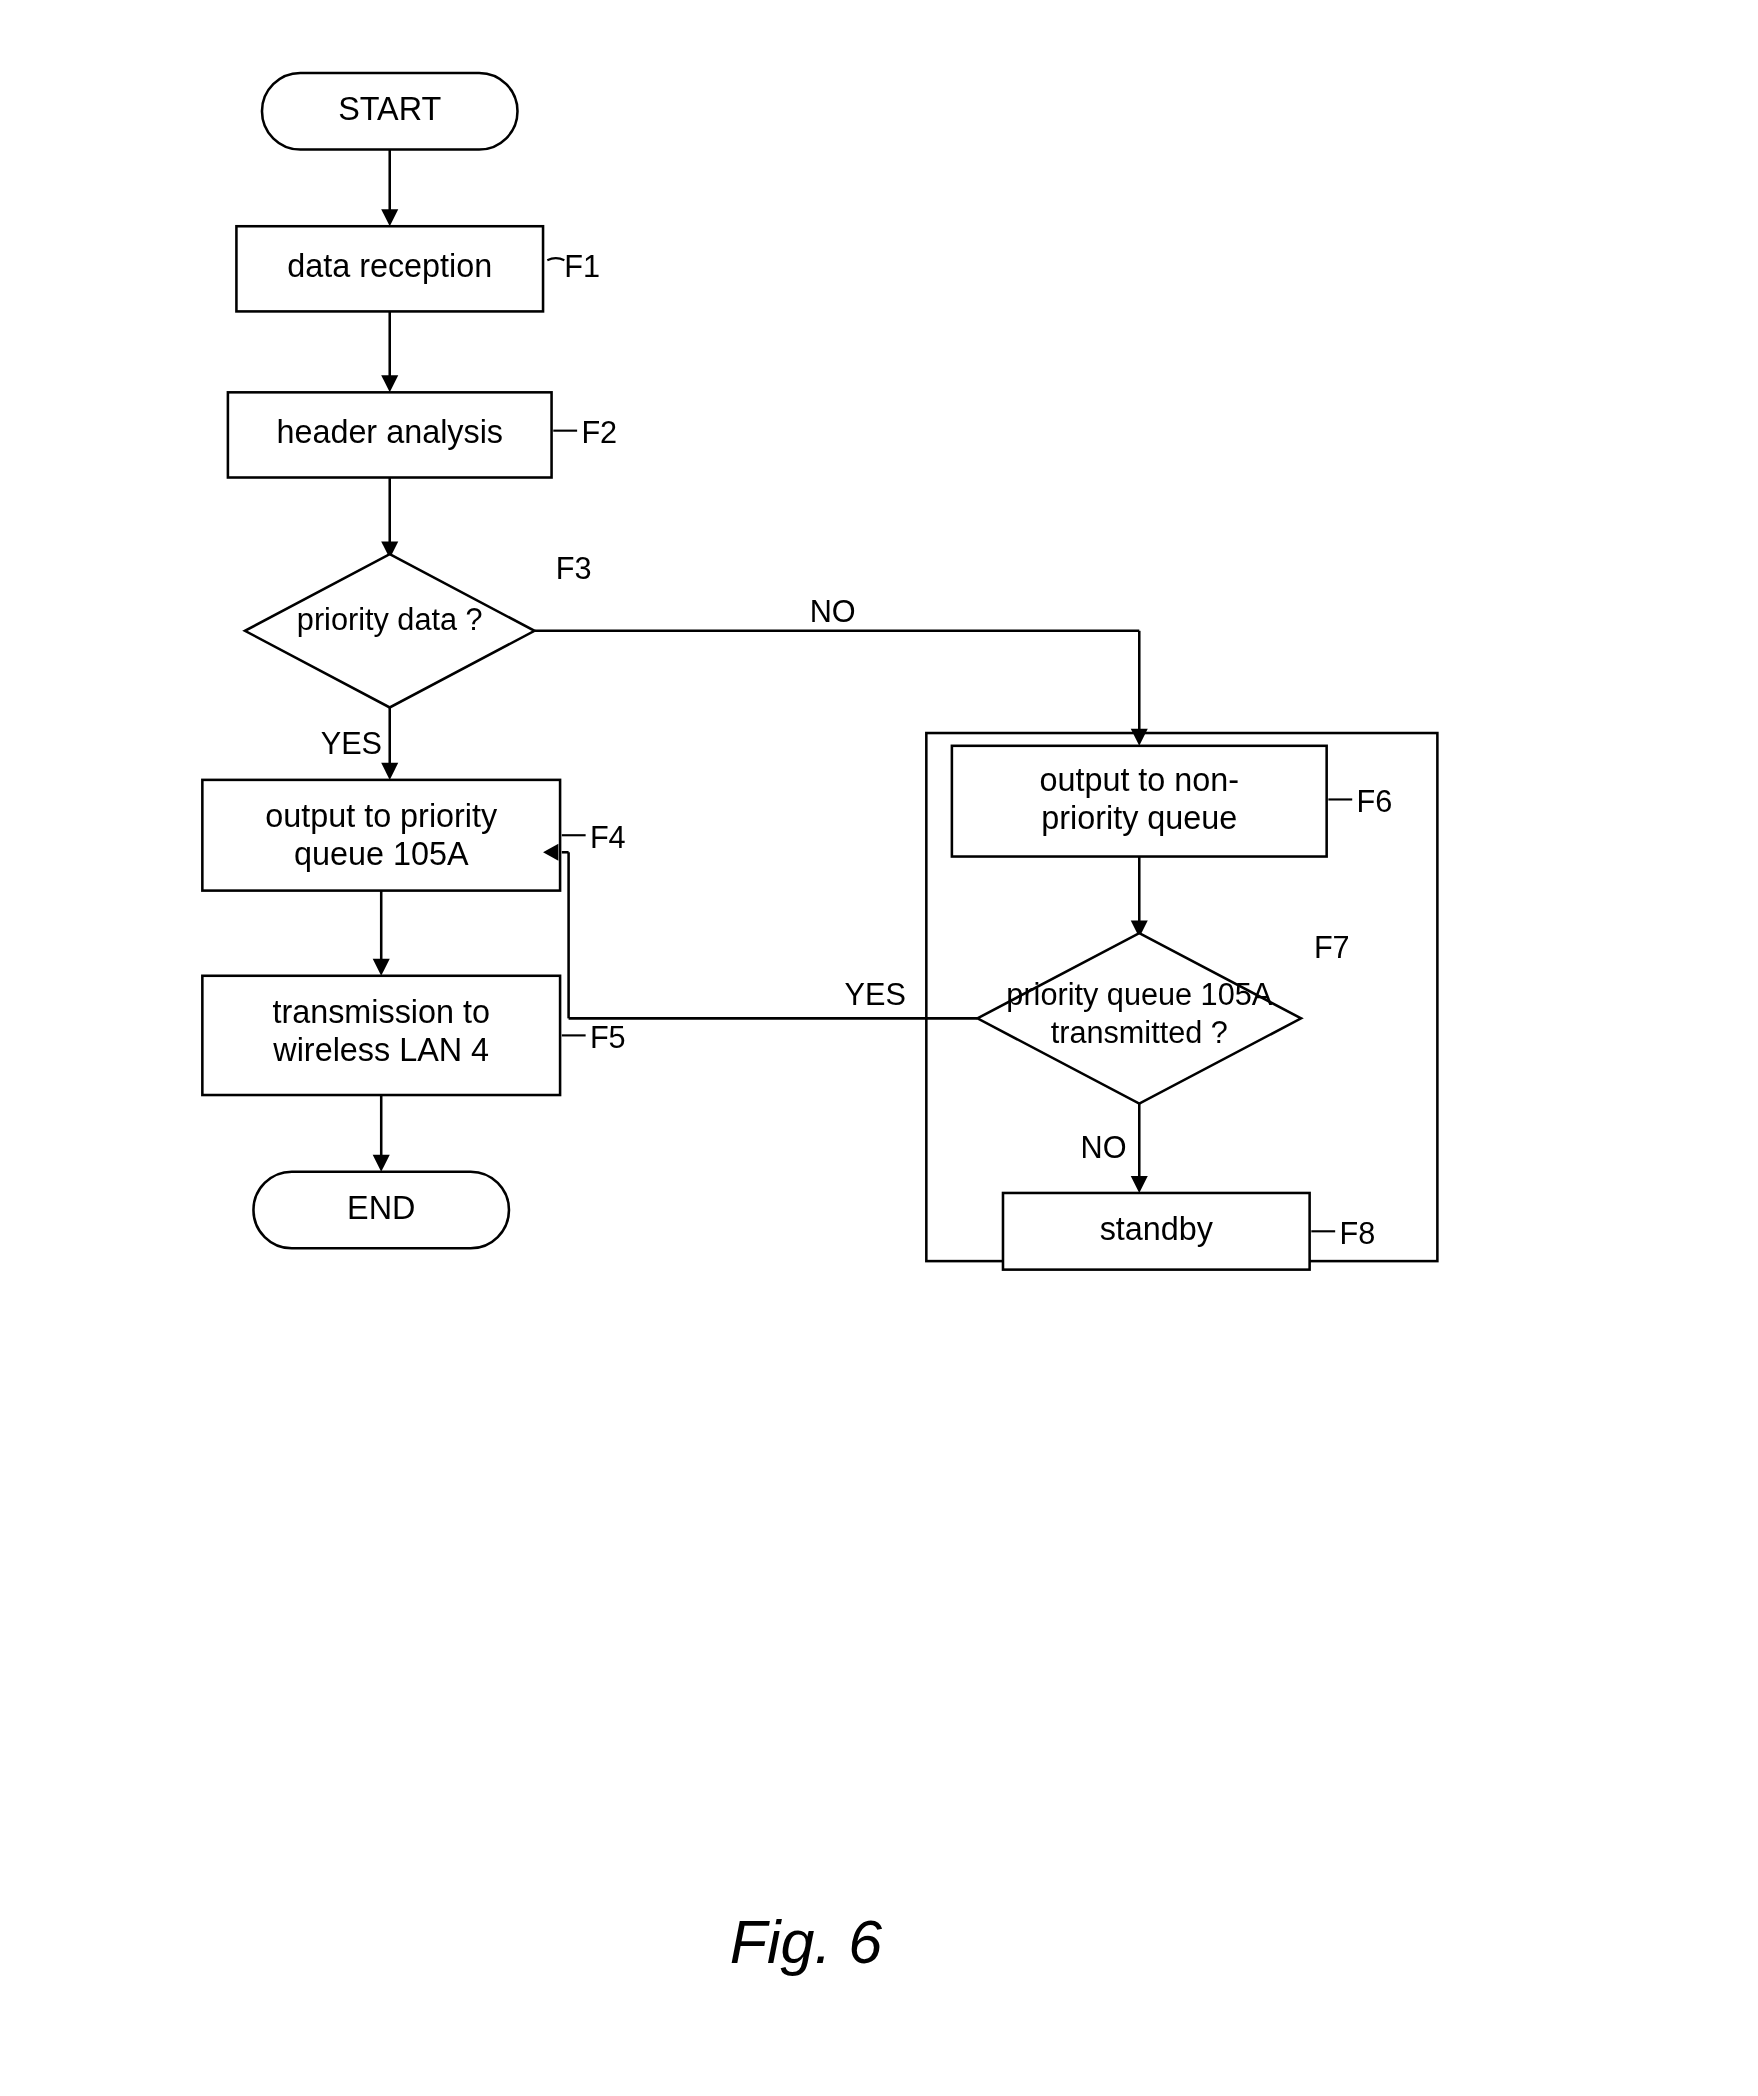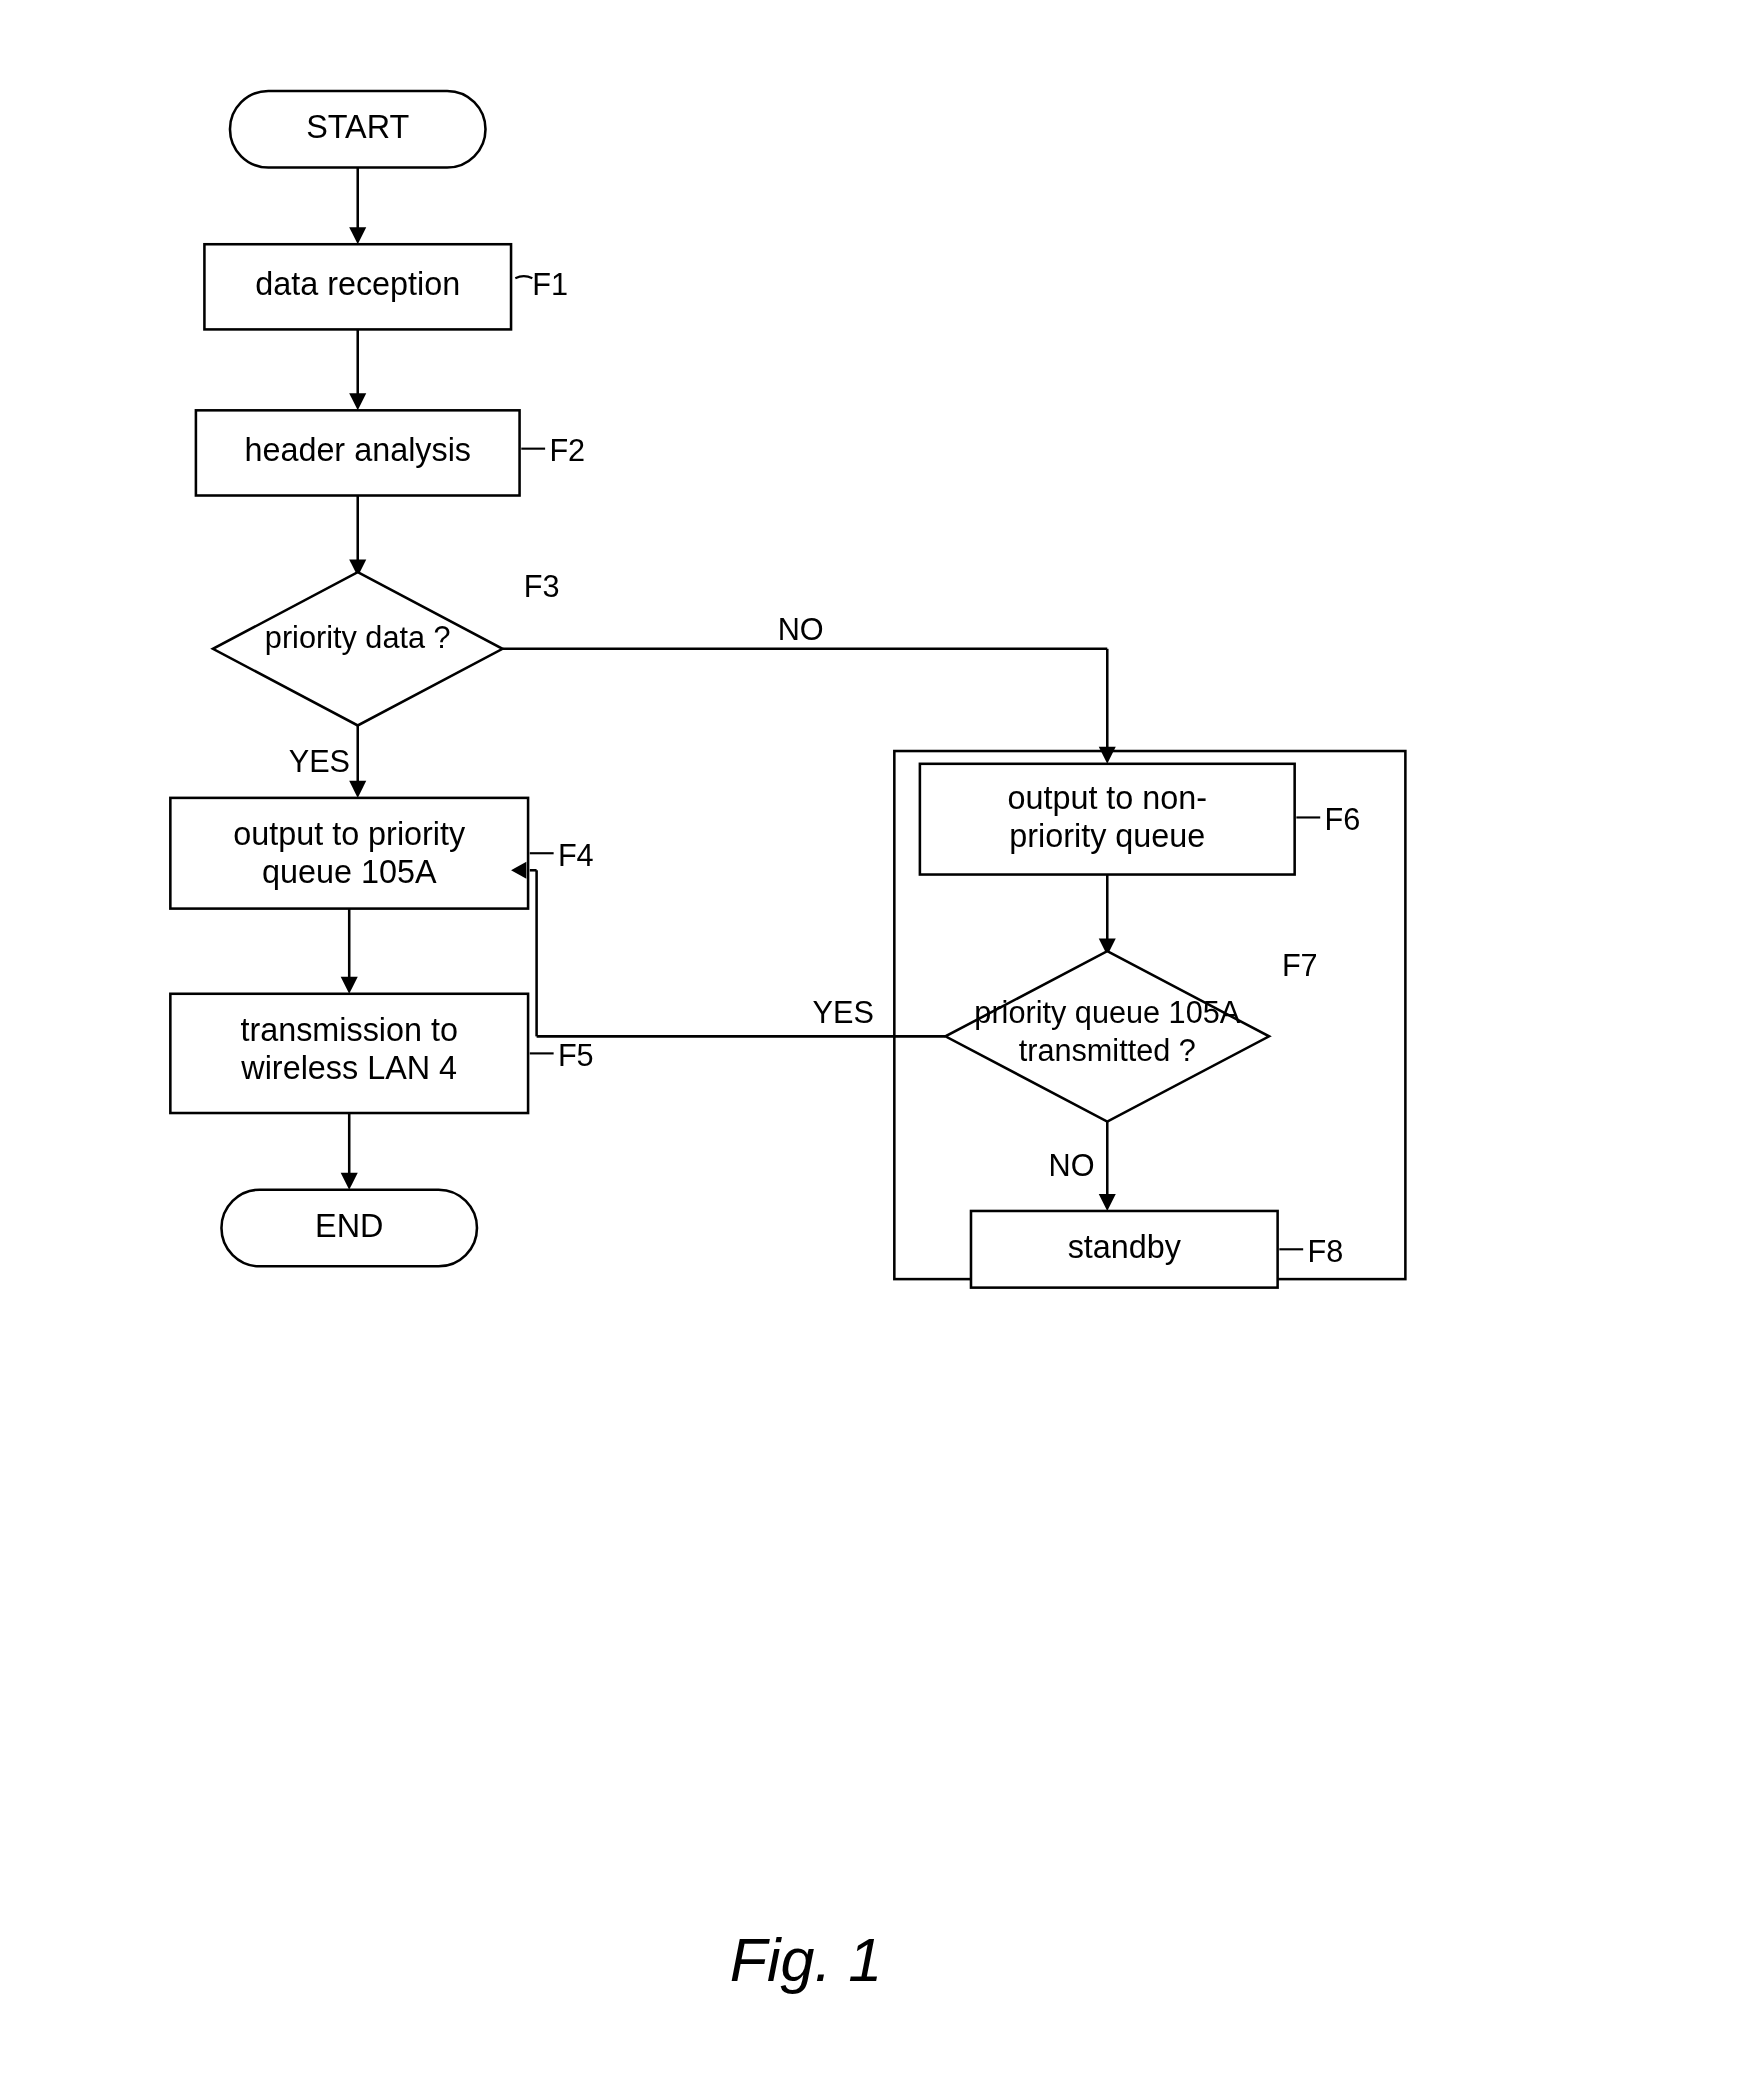--- a/index.html
+++ b/index.html
@@ -8,24 +8,25 @@
       background: #ffffff;
       font-family: Arial, sans-serif;
       width: 1758px;
       height: 2096px;
       position: relative;
       overflow: hidden;
     }
 
     .diagram-container {
       position: absolute;
-      top: 44px;
+      top: 26px;
       left: 0;
       width: 1612px;
       height: 2002px;
+      padding-left: 32px;
     }
 
     
     .flowchart-svg {
       width: 1758px;
       height: 1874px;
     }
 
     .fig-label {
       position: absolute;
@@ -204,15 +205,15 @@
 
     <rect class="box" x="1140" y="1370" width="360" height="90"></rect>
     <text class="shape-text" x="1320" y="1415">standby</text>
 
     <line stroke="#000" stroke-width="2.5" x1="1502" y1="1415" x2="1530" y2="1415"></line>
     <text class="label-text" x="1535" y="1420">F8</text>
 
   </svg>
 
   
-  <div class="fig-label">Fig. 1</div>
+  <div class="fig-label">Fig. 6</div>
 </div>
 
 
 </body></html>

